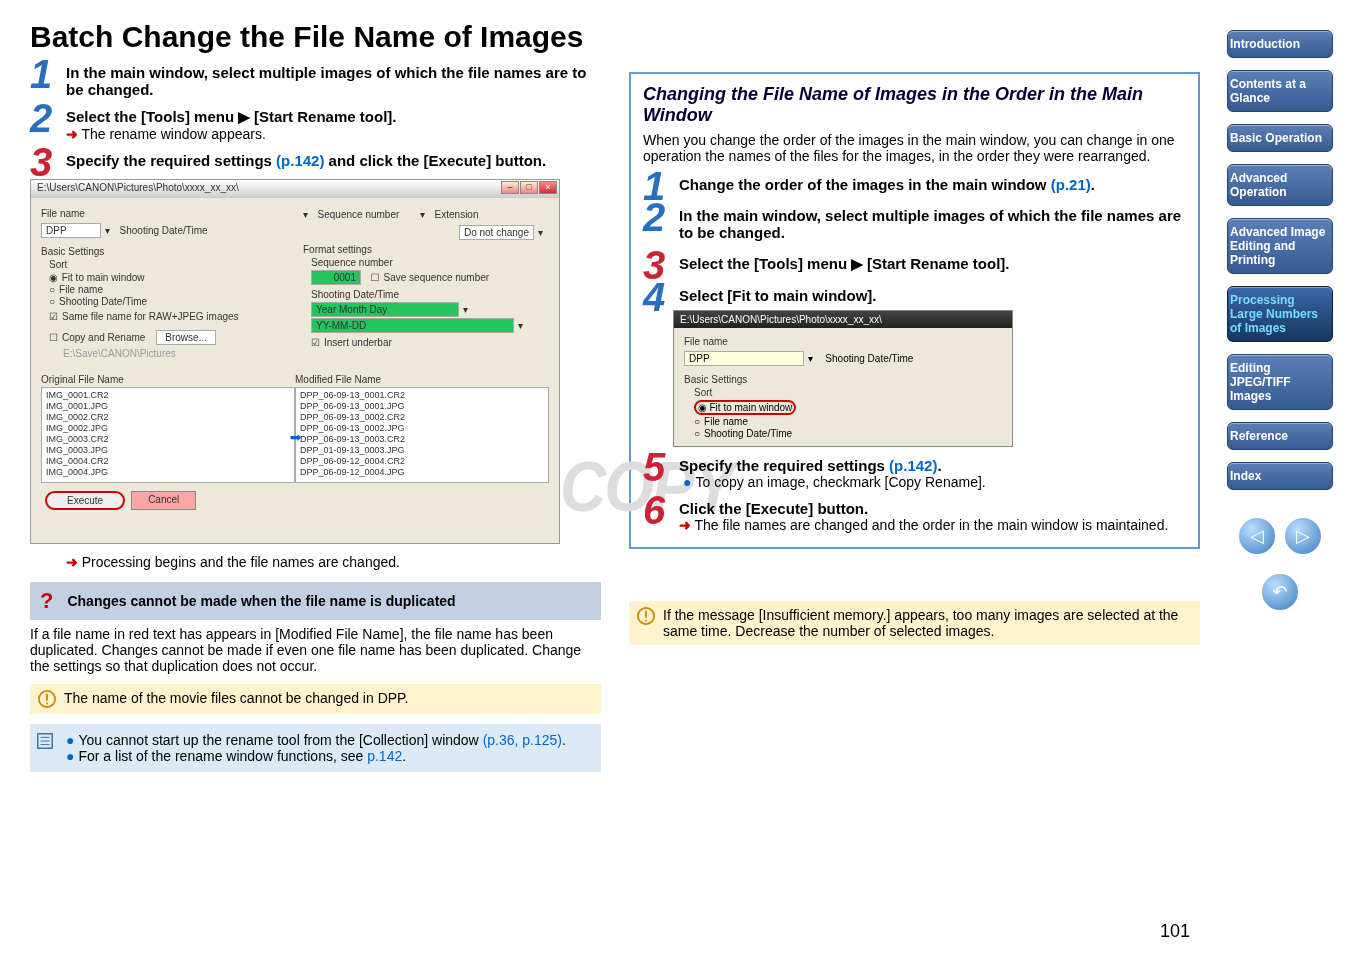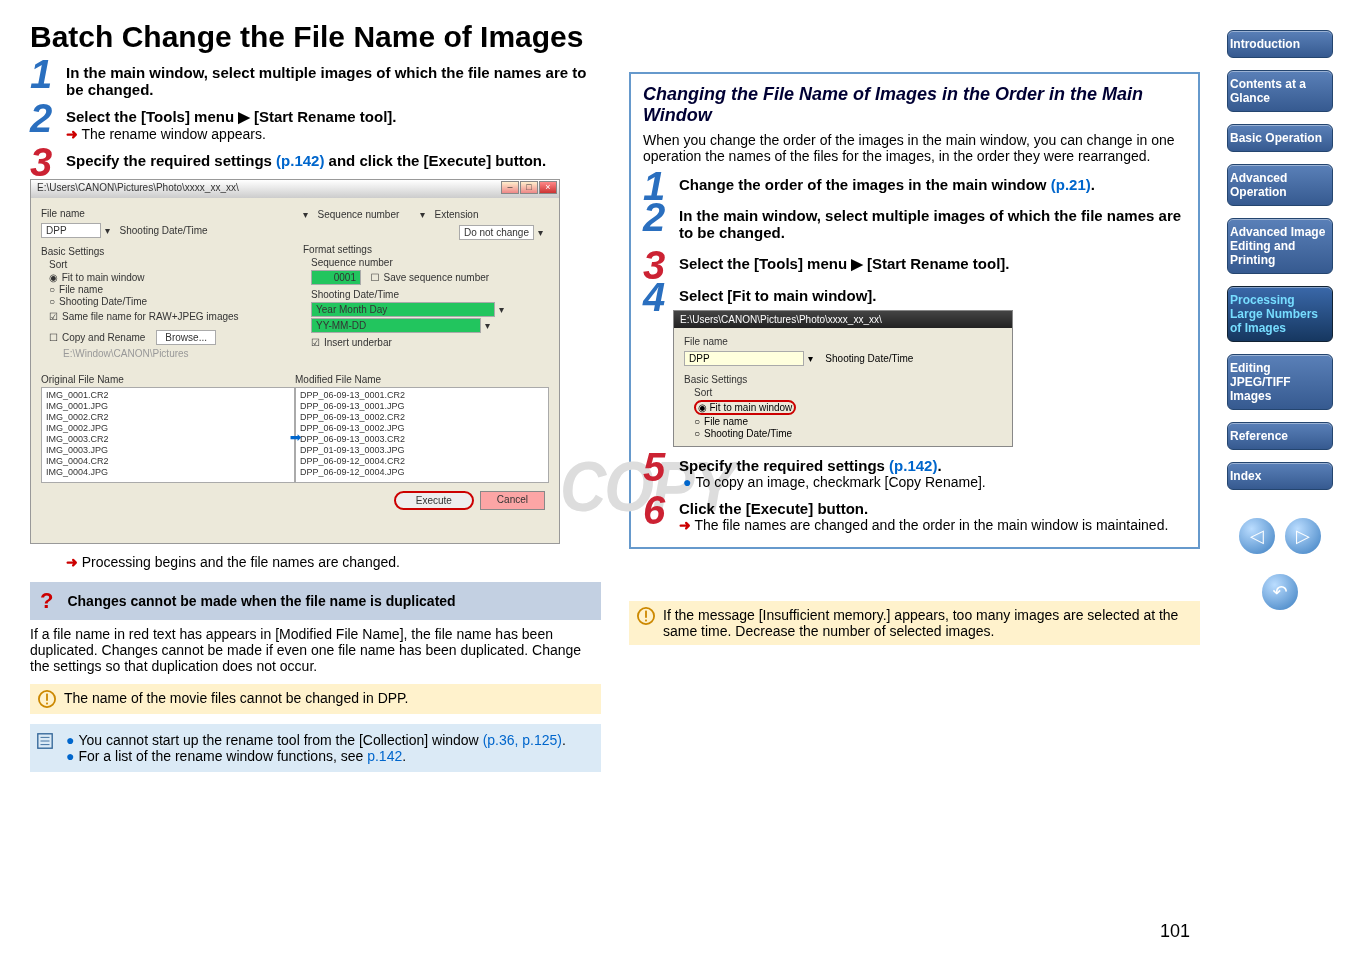--- a/index.html
+++ b/index.html
@@ -25,21 +25,21 @@
 .ss-body{padding:8px 10px;display:flex;gap:16px}
 .ss-leftcol{flex:1}
 .ss-rightcol{flex:1}
 .ss-label{font-size:10px;color:#333;margin:2px 0}
 .ss-drop{background:#fff;border:1px solid #aaa;padding:1px 4px;font-size:10px;margin:2px 0;display:inline-block;min-width:60px}
 .ss-row{display:flex;align-items:center;gap:4px;font-size:10px;margin:1px 0}
 .ss-input{background:#22c55e;border:1px solid #aaa;padding:1px 4px;font-size:10px;width:100px}
 .ss-filelists{display:flex;gap:0;padding:0 10px;position:relative}
 .ss-list{background:#fff;border:1px solid #aaa;flex:1;height:96px;padding:2px 4px;font-size:9px;line-height:11px;overflow:hidden}
 .ss-arrow-mid{position:absolute;left:49%;top:42px;color:#06c;font-size:14px}
-.ss-buttons{display:flex;justify-content:flex-end;gap:6px;padding:8px 14px}
+.ss-buttons{display:flex;gap:6px;padding:8px 14px}
 .ss-exec{border:2px solid #c00;border-radius:10px;padding:2px 20px;font-size:10px;background:#eee}
 .ss-cancel{border:1px solid #888;padding:2px 16px;font-size:10px;background:#fca5a5}
 .ss2{width:340px;background:#ece9da;border:1px solid #888;margin:6px 0 10px 30px;font-size:10px}
 .ss2-title{background:linear-gradient(#444,#222);color:#fff;padding:3px 6px;font-size:10px}
 .ss2-body{padding:6px 10px}
 .ss2-highlight{border:2px solid #c00;border-radius:10px;display:inline-block;padding:0 2px}
 .help-box{background:#c3d0e2;padding:6px 10px;margin-top:12px;font-weight:bold;display:flex;align-items:center;gap:14px}
 .help-q{color:#c00;font-size:22px;font-weight:bold}
 .warn-box{background:#fff2cc;padding:6px 8px;margin-top:10px;display:flex;gap:8px;align-items:flex-start}
 .warn-icon{width:18px;height:18px;flex-shrink:0}
@@ -91,33 +91,33 @@
             <div class="ss-label">File name</div>
             <div class="ss-row"><span class="ss-drop">DPP</span> ▾ &nbsp; <span>Shooting Date/Time</span></div>
             <div class="ss-label" style="margin-top:6px">Basic Settings</div>
             <div style="padding-left:8px">
               <div class="ss-label">Sort</div>
               <div class="ss-row">◉ <span>Fit to main window</span></div>
               <div class="ss-row">○ <span>File name</span></div>
               <div class="ss-row">○ <span>Shooting Date/Time</span></div>
               <div class="ss-row" style="margin-top:4px">☑ <span>Same file name for RAW+JPEG images</span></div>
               <div class="ss-row" style="margin-top:6px">☐ <span>Copy and Rename</span> &nbsp; <span class="ss-drop" style="width:56px;text-align:center">Browse...</span></div>
-              <div class="ss-row" style="color:#999;padding-left:14px">E:\Window\CANON\Pictures</div>
+              <div class="ss-row" style="color:#999;padding-left:14px">E:\Save\CANON\Pictures</div>
             </div>
           </div>
           <div class="ss-rightcol">
             <div class="ss-row">▾ &nbsp;<span>Sequence number</span> &nbsp;&nbsp;&nbsp;&nbsp;&nbsp; ▾ &nbsp; <span class="ss-label" style="display:inline">Extension</span><br></div>
             <div class="ss-row" style="justify-content:flex-end;padding-right:6px"><span class="ss-drop">Do not change</span> ▾</div>
             <div class="ss-label" style="margin-top:2px">Format settings</div>
             <div style="padding-left:8px">
               <div class="ss-label">Sequence number</div>
               <div class="ss-row"><span class="ss-input" style="width:50px;text-align:right">0001</span> &nbsp; ☐ <span>Save sequence number</span></div>
               <div class="ss-label" style="margin-top:4px">Shooting Date/Time</div>
-              <div class="ss-row"><span class="ss-input" style="width:184px">Year Month Day</span> ▾</div>
-              <div class="ss-row"><span class="ss-input" style="width:170px">YY-MM-DD</span> ▾</div>
+              <div class="ss-row"><span class="ss-input" style="width:148px">Year Month Day</span> ▾</div>
+              <div class="ss-row"><span class="ss-input" style="width:203px">YY-MM-DD</span> ▾</div>
               <div class="ss-row" style="margin-top:4px">☑ <span>Insert underbar</span></div>
             </div>
           </div>
         </div>
         <div style="display:flex;padding:4px 10px 0 10px">
           <div class="ss-label" style="flex:1">Original File Name</div>
           <div class="ss-label" style="flex:1">Modified File Name</div>
         </div>
         <div class="ss-filelists">
           <div class="ss-list">

